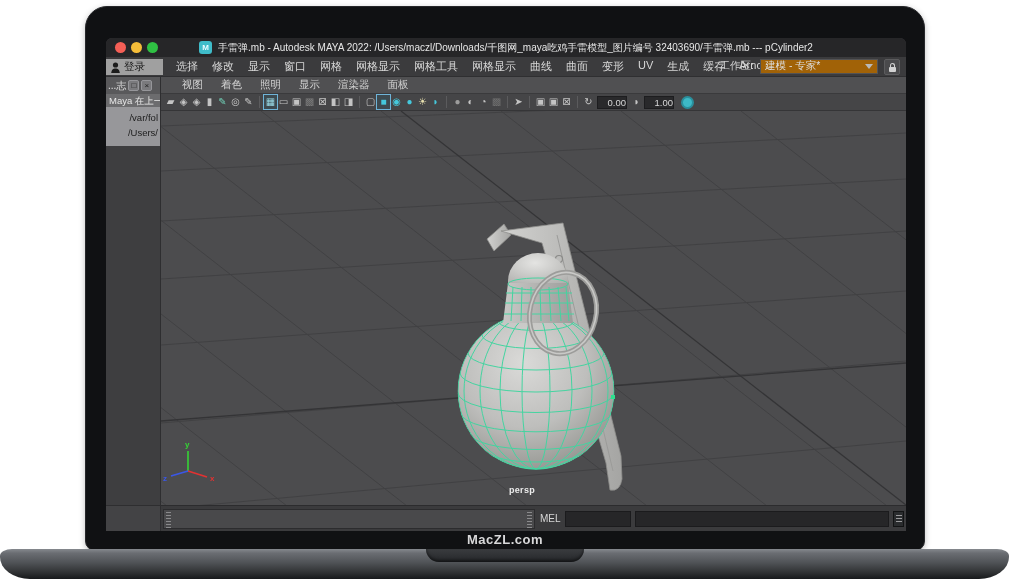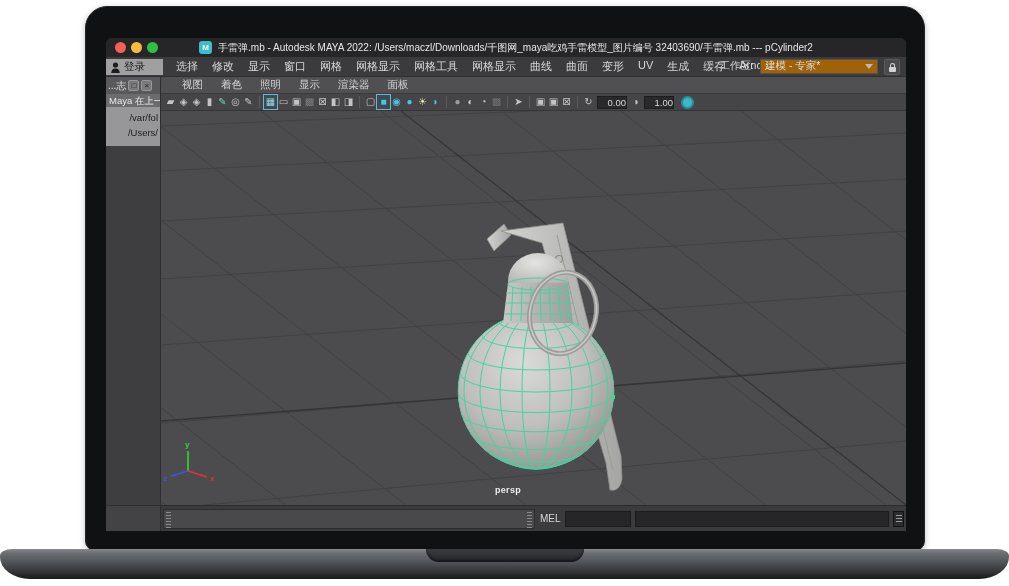--- a/index.html
+++ b/index.html
@@ -80,21 +80,21 @@
   .tsep { width:5px; height:12px; border-right:1px solid #5b5b5d; margin-right:4px; flex:0 0 auto; }
   .valbox { width:30px; height:13px; background:#29292b; border:1px solid #1d1d1f;
     color:#d8d8d8; font-size:9.5px; line-height:12px; text-align:right; margin:0 2px; flex:0 0 auto; }
   .cmicon { width:13px; height:13px; border-radius:50%; background:#3db9c6;
     border:2px solid #2a8f9c; margin:0 3px 0 5px; flex:0 0 auto; }
   .cmselect { width:158px; height:15px; background:#3a3a3c; border:1px solid #59595b;
     display:flex; align-items:center; justify-content:space-between; padding:0 3px;
     font-size:10px; color:#d6d6d6; flex:0 0 auto; }
 
   .viewport { flex:1; position:relative; background:#4c4c4e; overflow:hidden; }
-  .persp { position:absolute; left:334px; top:374px; color:#ececec; font-size:9px;
+  .persp { position:absolute; left:348px; top:374px; color:#ececec; font-size:9px;
     font-weight:bold; letter-spacing:.3px; }
 
   .bottomrow { height:26px; background:#3b3b3d; display:flex; align-items:center;
     flex:0 0 auto; padding:0 2px; gap:4px; border-top:1px solid #2c2c2e; }
   .timeslider { width:372px; height:20px; background:#49494b; border:1px solid #2c2c2e;
     position:relative; flex:0 0 auto; }
   .tshandle { position:absolute; top:2px; width:5px; height:16px;
     background:repeating-linear-gradient(#8a8a8c 0 1px, transparent 1px 3px); }
   .mellabel { font-size:10px; color:#d6d6d6; margin-left:1px; }
   .melinput { width:66px; height:16px; background:#262628; border:1px solid #1b1b1d; }
@@ -400,18 +400,19 @@
             </div>
             <span class="mellabel">MEL</span>
             <div class="melinput"></div>
             <div class="melfeedback"></div>
             <div class="scripticon"></div>
           </div>
         </div>
       </div>
     </div>
 
+    <div class="brand">MacZL.com</div>
   </div>
 
   <div class="base">
     <div class="notch"></div>
   </div>
 </div>
 
 </body></html>

